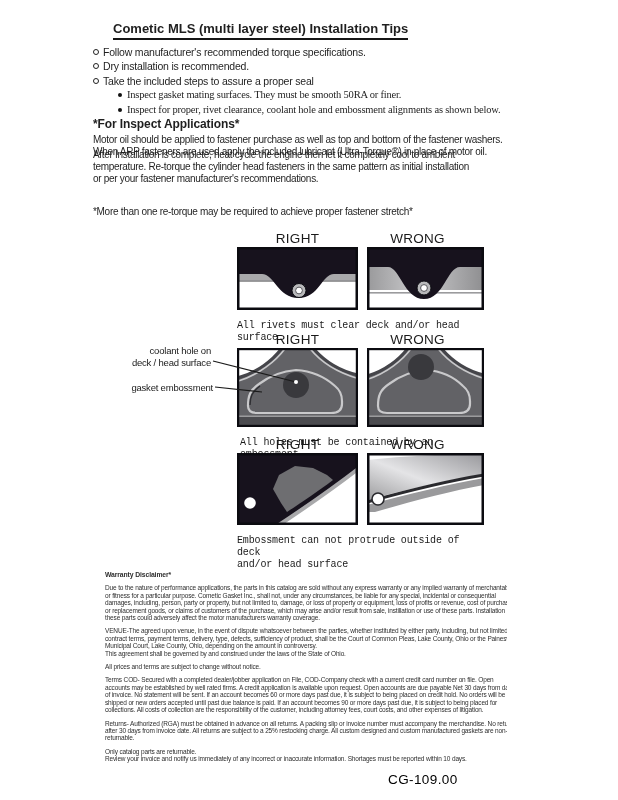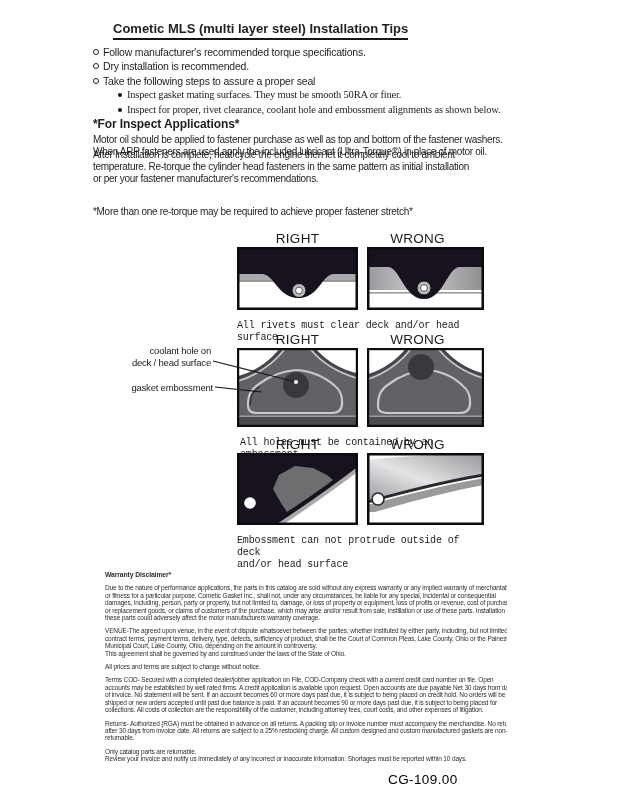--- a/index.html
+++ b/index.html
@@ -47,21 +47,21 @@
 </head>
 <body>
 
 <div class="page">
 
   <h1 class="title">Cometic MLS (multi layer steel) Installation Tips</h1>
 
   <ul class="bullets">
     <li class="main"><span class="ring"></span><span>Follow manufacturer's recommended torque specifications.</span></li>
     <li class="main"><span class="ring"></span><span>Dry installation is recommended.</span></li>
-    <li class="main"><span class="ring"></span><span>Take the following steps to assure a proper seal</span></li>
+    <li class="main"><span class="ring"></span><span>Take the included steps to assure a proper seal</span></li>
     <li class="sub"><span class="dot"></span><span>Inspect gasket mating surfaces.  They must be smooth 50RA or finer.</span></li>
     <li class="sub"><span class="dot"></span><span>Inspect for proper, rivet clearance, coolant hole and embossment alignments as shown below.</span></li>
   </ul>
 
   <h2 class="h2">*For Inspect Applications*</h2>
   <p class="para" id="p1">Motor oil should be applied to fastener purchase as well as top and bottom of the fastener washers.
 When ARP fasteners are used apply the included lubricant (Ultra-Torque®) in place of motor oil.</p>
   <p class="para" id="p2">After Installation is complete, heat cycle the engine then let it completely cool to ambient
 temperature. Re-torque the cylinder head fasteners in the same pattern as initial installation
 or per your fastener manufacturer's recommendations.</p>

